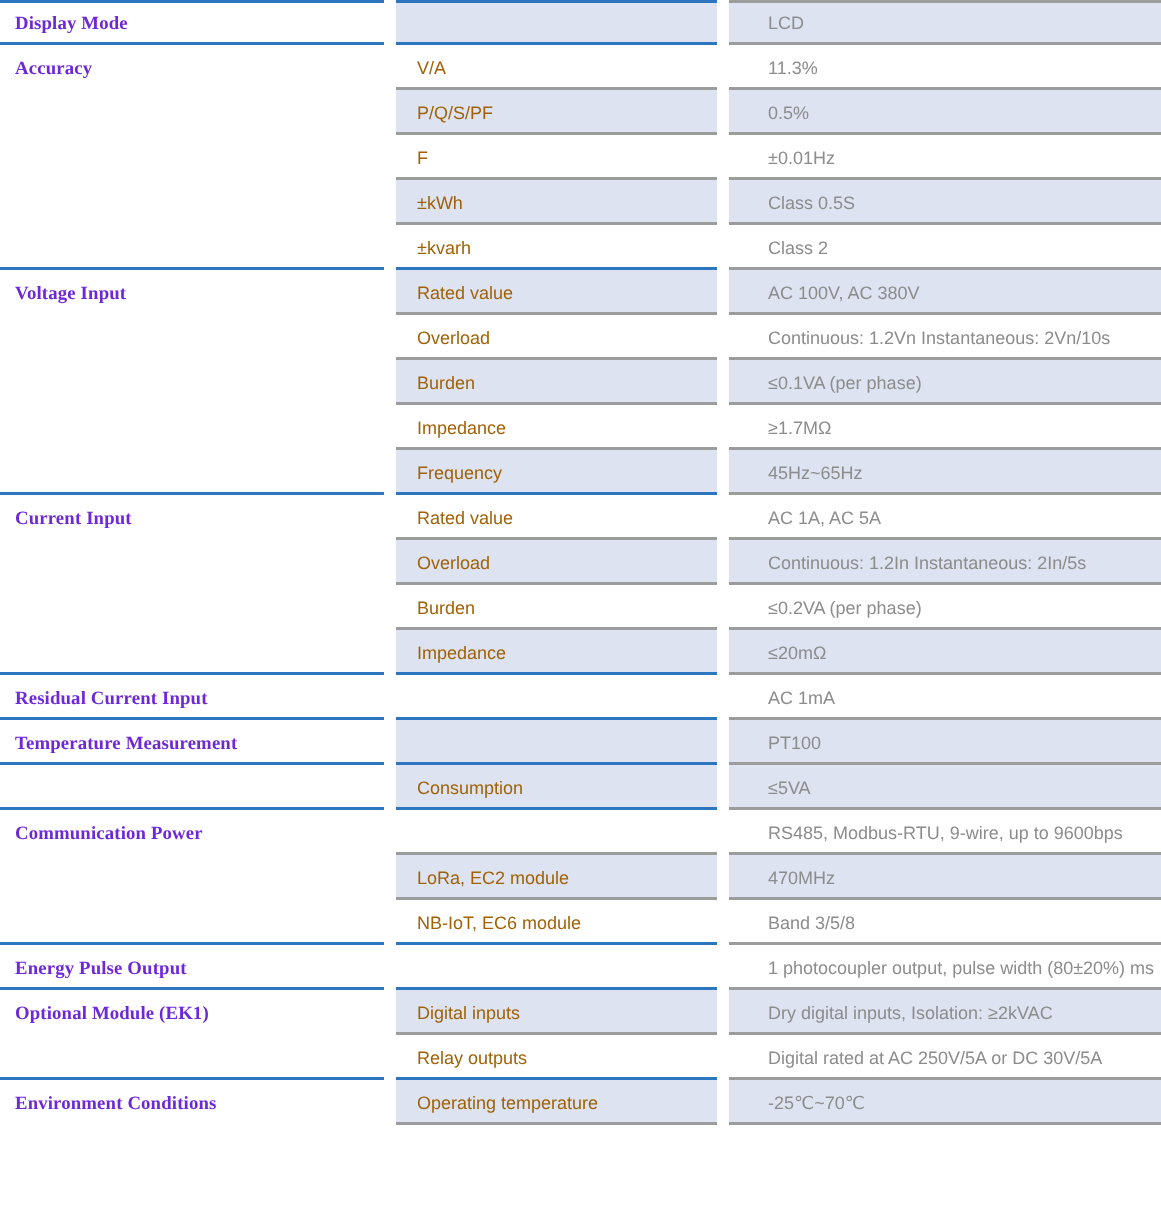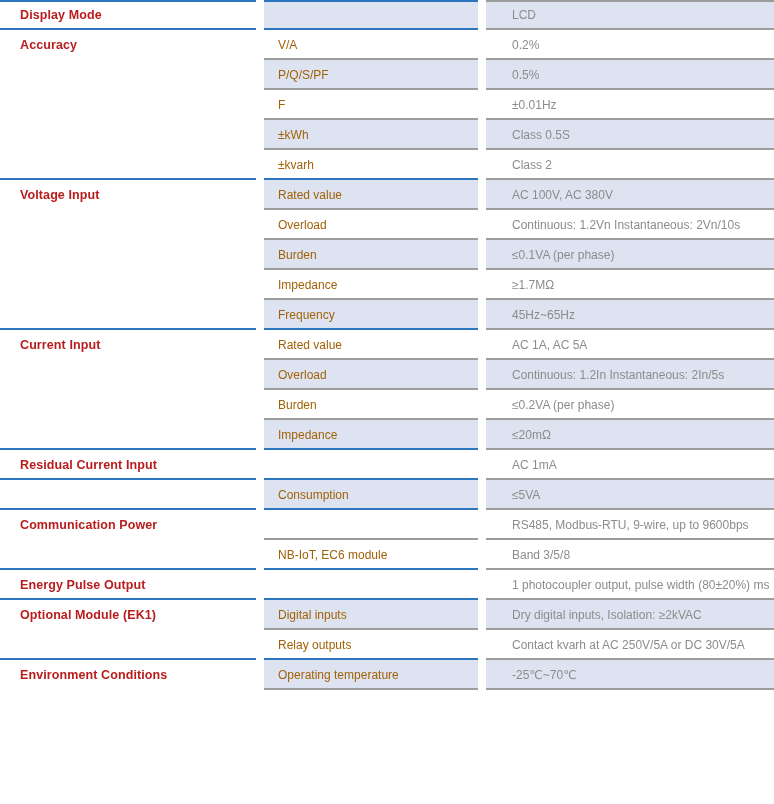--- a/index.html
+++ b/index.html
@@ -47,25 +47,26 @@
     display: block;
     height: 26px;
     line-height: 26px;
     box-sizing: border-box;
     white-space: nowrap;
     overflow: hidden;
   }
 
   
   td.col1 .cell {
-    padding-left: 20px;
+    padding-left: 10px;
     font-size: 12.5px;
-    color: #b91c1c;
+    color: #6d28d9;
     font-weight: 600;
     letter-spacing: 0.1px;
+    font-family: Liberation Serif, serif;
   }
 
   
   td.col2 .cell {
     padding-left: 14px;
     font-size: 12px;
     color: #a16207;
   }
 
   
@@ -121,21 +122,21 @@
       <tr class="spec-row">
         <td class="col1 plain sep-none top-none">
           <span class="cell">Accuracy</span>
         </td>
         <td class="gap"></td>
         <td class="col2 plain sep-grey top-none">
           <span class="cell">V/A</span>
         </td>
         <td class="gap"></td>
         <td class="col3 plain sep-grey top-none">
-          <span class="cell">0.2%</span>
+          <span class="cell">11.3%</span>
         </td>
       </tr>
       <tr class="spec-row">
         <td class="col1 plain sep-none top-none">
           <span class="cell"></span>
         </td>
         <td class="gap"></td>
         <td class="col2 shaded sep-grey top-none">
           <span class="cell">P/Q/S/PF</span>
         </td>
@@ -308,20 +309,33 @@
         <td class="col2 plain sep-blue top-none">
           <span class="cell"></span>
         </td>
         <td class="gap"></td>
         <td class="col3 plain sep-grey top-none">
           <span class="cell">AC 1mA</span>
         </td>
       </tr>
       <tr class="spec-row">
         <td class="col1 plain sep-blue top-none">
+          <span class="cell">Temperature Measurement</span>
+        </td>
+        <td class="gap"></td>
+        <td class="col2 shaded sep-blue top-none">
+          <span class="cell"></span>
+        </td>
+        <td class="gap"></td>
+        <td class="col3 shaded sep-grey top-none">
+          <span class="cell">PT100</span>
+        </td>
+      </tr>
+      <tr class="spec-row">
+        <td class="col1 plain sep-blue top-none">
           <span class="cell"></span>
         </td>
         <td class="gap"></td>
         <td class="col2 shaded sep-blue top-none">
           <span class="cell">Consumption</span>
         </td>
         <td class="gap"></td>
         <td class="col3 shaded sep-grey top-none">
           <span class="cell">≤5VA</span>
         </td>
@@ -333,20 +347,33 @@
         <td class="gap"></td>
         <td class="col2 plain sep-grey top-none">
           <span class="cell"></span>
         </td>
         <td class="gap"></td>
         <td class="col3 plain sep-grey top-none">
           <span class="cell">RS485, Modbus-RTU, 9-wire, up to 9600bps</span>
         </td>
       </tr>
       <tr class="spec-row">
+        <td class="col1 plain sep-none top-none">
+          <span class="cell"></span>
+        </td>
+        <td class="gap"></td>
+        <td class="col2 shaded sep-grey top-none">
+          <span class="cell">LoRa, EC2 module</span>
+        </td>
+        <td class="gap"></td>
+        <td class="col3 shaded sep-grey top-none">
+          <span class="cell">470MHz</span>
+        </td>
+      </tr>
+      <tr class="spec-row">
         <td class="col1 plain sep-blue top-none">
           <span class="cell"></span>
         </td>
         <td class="gap"></td>
         <td class="col2 plain sep-blue top-none">
           <span class="cell">NB-IoT, EC6 module</span>
         </td>
         <td class="gap"></td>
         <td class="col3 plain sep-grey top-none">
           <span class="cell">Band 3/5/8</span>
@@ -381,21 +408,21 @@
       <tr class="spec-row">
         <td class="col1 plain sep-blue top-none">
           <span class="cell"></span>
         </td>
         <td class="gap"></td>
         <td class="col2 plain sep-blue top-none">
           <span class="cell">Relay outputs</span>
         </td>
         <td class="gap"></td>
         <td class="col3 plain sep-grey top-none">
-          <span class="cell">Contact kvarh at AC 250V/5A or DC 30V/5A</span>
+          <span class="cell">Digital rated at AC 250V/5A or DC 30V/5A</span>
         </td>
       </tr>
       <tr class="spec-row">
         <td class="col1 plain sep-none top-none">
           <span class="cell">Environment Conditions</span>
         </td>
         <td class="gap"></td>
         <td class="col2 shaded sep-grey top-none">
           <span class="cell">Operating temperature</span>
         </td>

